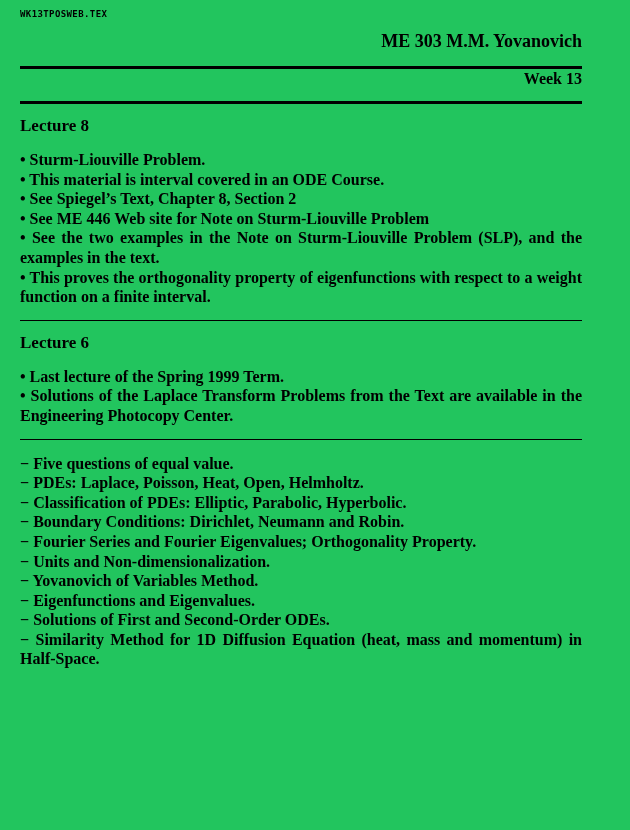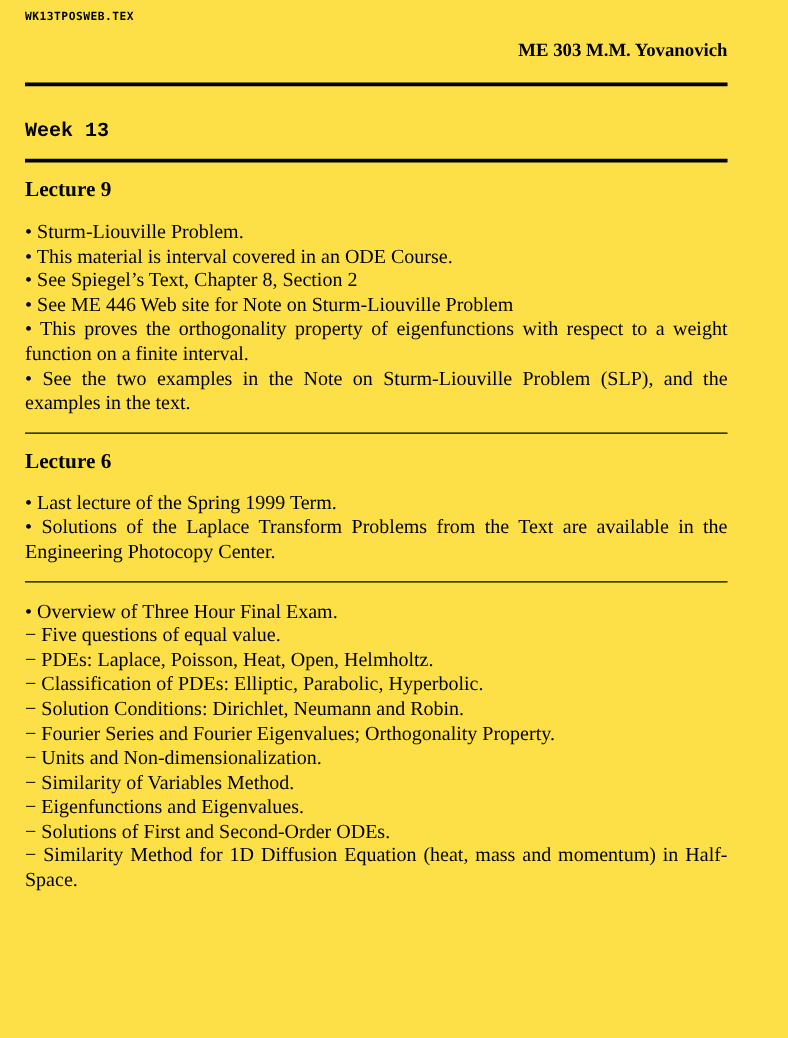--- a/index.html
+++ b/index.html
@@ -1,110 +1,107 @@
 <!DOCTYPE html>
 <html><head>
 <meta charset="utf-8">
 <style>
   html,body{margin:0;padding:0;background:#ffffff;}
   .page{
     position:relative;
     width:630px;height:830px;
-    background:#fde047;color:#000000;
+    background:#22c55e;color:#000000;
     font-family:"Liberation Serif", serif;
     overflow:hidden;
   }
   .content{margin:0 48px 0 20px;} 
 
   .file-label{
     padding-top:9px;
     font-family:"DejaVu Sans Mono", monospace;
     font-weight:bold;
     font-size:9px;
     letter-spacing:0.4px;
   }
   .header-right{
     margin-top:12px;
     text-align:right;
     font-weight:bold;
-    font-size:15px;
+    font-size:18px;
     line-height:20px;
   }
   .rule{background:#000000;}
   .rule.thick{height:3px;margin-top:15px;}
   .rule.thick.below-week{margin-top:12px;}
   .rule.thin{height:1px;margin-top:13px;}
 
   .week-title{
-    margin-top:26px;
-    text-align:left;
+    text-align:right;
     font-weight:bold;
     font-size:16px;
     line-height:20px;
-    font-family:Liberation Mono, monospace;
   }
   .section-heading{
     margin:11px 0 0 0;
     font-size:17px;
     line-height:21px;
     font-weight:bold;
   }
   .items{
     margin-top:14px;
     font-size:16px;
     line-height:19.6px;
     text-align:justify;
   }
-  .items p{margin:0;}
+  .items p{margin:0;font-weight:bold;}
   .marker{white-space:pre;}
 </style>
 </head>
 <body>
 
 <div class="page">
   <div class="content">
 
     <div class="file-label">WK13TPOSWEB.TEX</div>
 
     <div class="header-right">ME 303 M.M. Yovanovich</div>
 
     <div class="rule thick"></div>
 
     <div class="week-title">Week 13</div>
 
     <div class="rule thick below-week"></div>
 
-    <h2 class="section-heading">Lecture 9</h2>
+    <h2 class="section-heading">Lecture 8</h2>
     <div class="items">
       <p class="item"><span class="marker">•</span> <span>Sturm-Liouville Problem.</span></p>
       <p class="item"><span class="marker">•</span> <span>This material is interval covered in an ODE Course.</span></p>
       <p class="item"><span class="marker">•</span> <span>See Spiegel’s Text, Chapter 8, Section 2</span></p>
       <p class="item"><span class="marker">•</span> <span>See ME 446 Web site for Note on Sturm-Liouville Problem</span></p>
+      <p class="item"><span class="marker">•</span> <span>See the two examples in the Note on Sturm-Liouville Problem (SLP), and the examples in the text.</span></p>
       <p class="item"><span class="marker">•</span> <span>This proves the orthogonality property of eigenfunctions with respect to a weight function on a finite interval.</span></p>
-      <p class="item"><span class="marker">•</span> <span>See the two examples in the Note on Sturm-Liouville Problem (SLP), and the examples in the text.</span></p>
     </div>
 
     <div class="rule thin"></div>
 
     <h2 class="section-heading">Lecture 6</h2>
     <div class="items">
       <p class="item"><span class="marker">•</span> <span>Last lecture of the Spring 1999 Term.</span></p>
       <p class="item"><span class="marker">•</span> <span>Solutions of the Laplace Transform Problems from the Text are available in the Engineering Photocopy Center.</span></p>
     </div>
 
     <div class="rule thin"></div>
 
     <div class="items">
-      <p class="item"><span class="marker">•</span> <span>Overview of Three Hour Final Exam.</span></p>
       <p class="item"><span class="marker">−</span> <span>Five questions of equal value.</span></p>
       <p class="item"><span class="marker">−</span> <span>PDEs: Laplace, Poisson, Heat, Open, Helmholtz.</span></p>
       <p class="item"><span class="marker">−</span> <span>Classification of PDEs: Elliptic, Parabolic, Hyperbolic.</span></p>
-      <p class="item"><span class="marker">−</span> <span>Solution Conditions: Dirichlet, Neumann and Robin.</span></p>
+      <p class="item"><span class="marker">−</span> <span>Boundary Conditions: Dirichlet, Neumann and Robin.</span></p>
       <p class="item"><span class="marker">−</span> <span>Fourier Series and Fourier Eigenvalues; Orthogonality Property.</span></p>
       <p class="item"><span class="marker">−</span> <span>Units and Non-dimensionalization.</span></p>
-      <p class="item"><span class="marker">−</span> <span>Similarity of Variables Method.</span></p>
+      <p class="item"><span class="marker">−</span> <span>Yovanovich of Variables Method.</span></p>
       <p class="item"><span class="marker">−</span> <span>Eigenfunctions and Eigenvalues.</span></p>
       <p class="item"><span class="marker">−</span> <span>Solutions of First and Second-Order ODEs.</span></p>
       <p class="item"><span class="marker">−</span> <span>Similarity Method for 1D Diffusion Equation (heat, mass and momentum) in Half-Space.</span></p>
     </div>
 
   </div>
 </div>
 
 </body></html>

